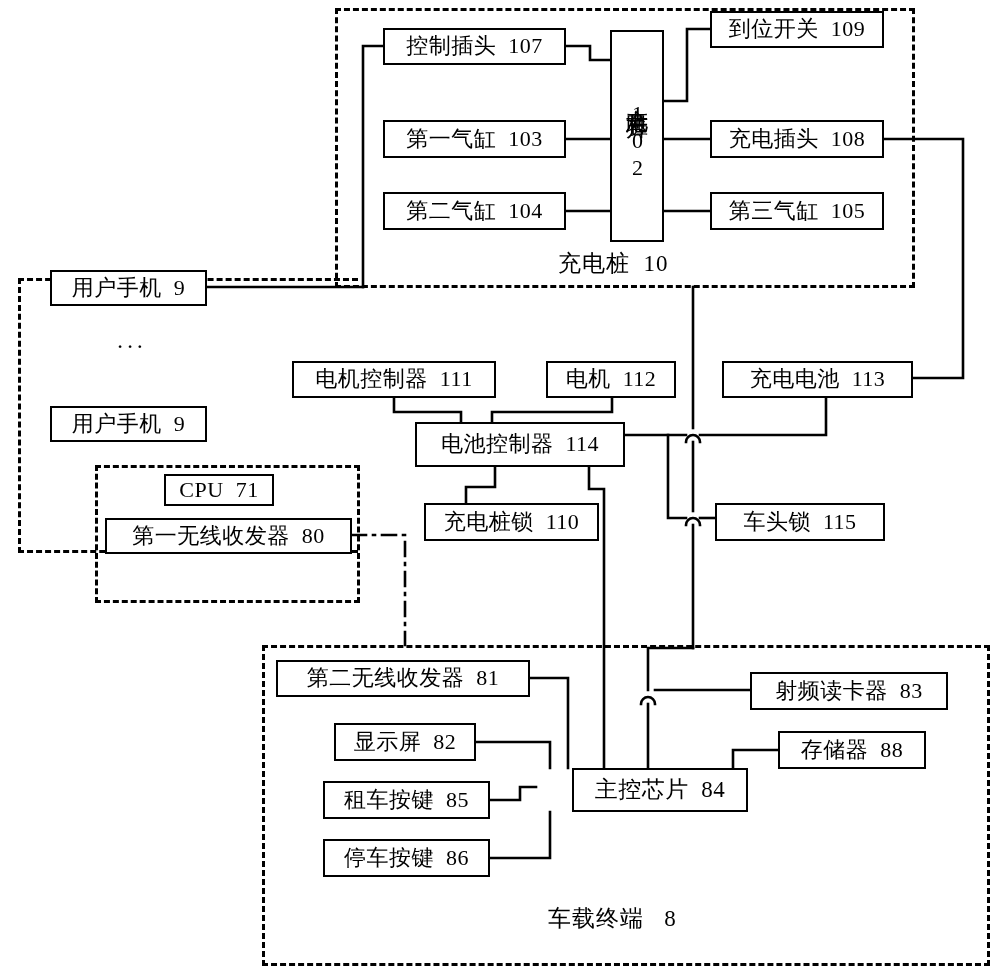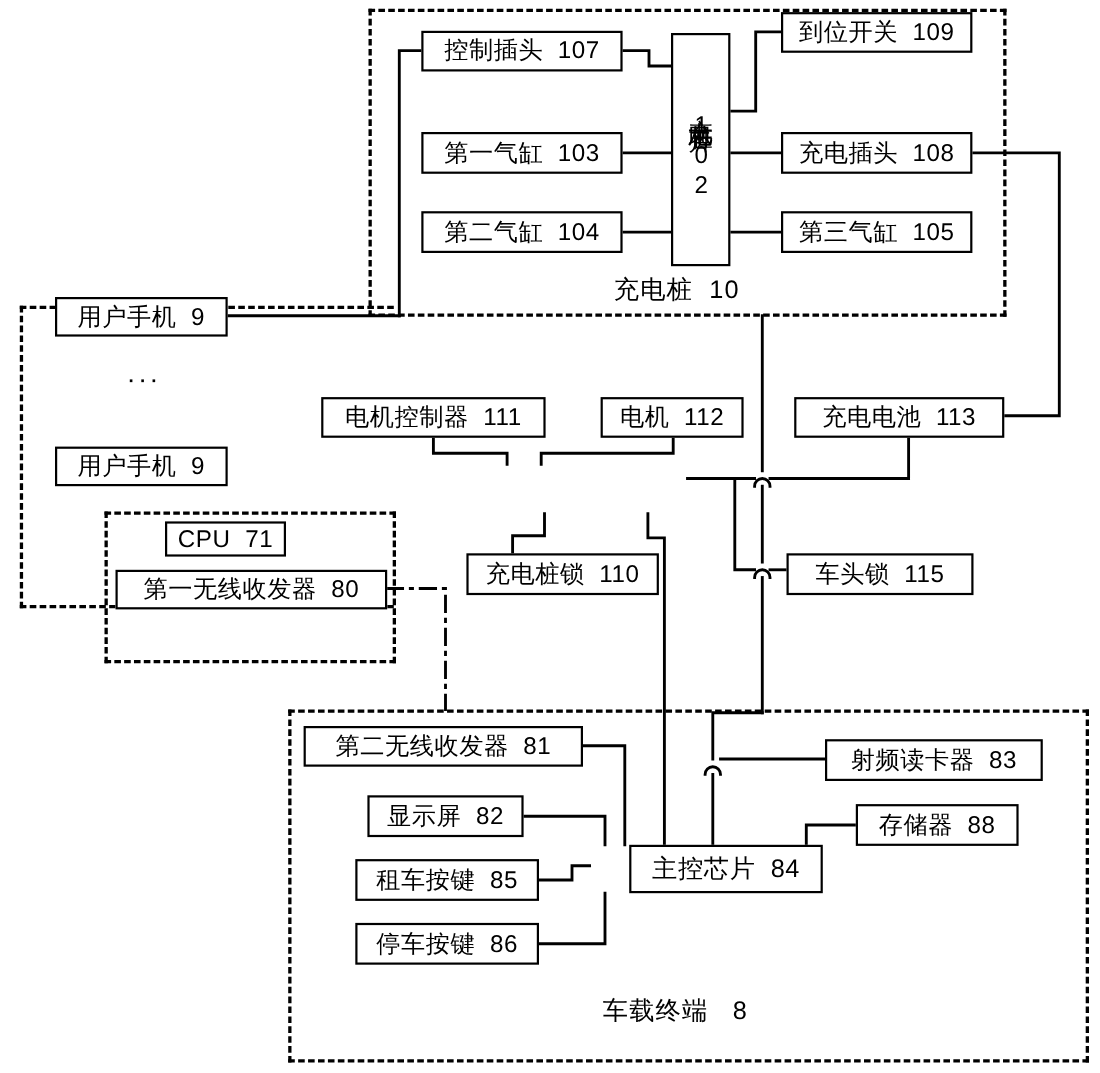--- a/index.html
+++ b/index.html
@@ -1,20 +1,20 @@
 <!DOCTYPE html>
 <html><head>
 <meta charset="utf-8">
 <style>
   html,body{margin:0;padding:0;background:#fff;}
   #root{
     position:relative;
     width:1000px;height:975px;
     background:#ffffff;
-    font-family:Liberation Sans, sans-serif;
+    font-family:Liberation Serif, serif;
     overflow:hidden;
   }
   svg#wires{position:absolute;left:0;top:0;width:1000px;height:975px;}
   .box{
     position:absolute;
     box-sizing:border-box;
     border:2.5px solid #000;
     background:#fff;
     display:flex;align-items:center;justify-content:center;
     text-align:center;
@@ -147,31 +147,32 @@
   <div class="grouplabel" style="left:558px;top:248px;font-size:23px;">充电桩  10</div>
 
   <div class="box" style="left:50px;top:270px;width:157px;height:36px;font-size:22px;">用户手机  9</div>
 
   <div class="dots" style="left:110px;top:338px;width:40px;">·
 ·
 ·</div>
 
   <div class="box" style="left:50px;top:406px;width:157px;height:36px;font-size:22px;">用户手机  9</div>
 
-  <div class="box" style="left:150px;top:474px;width:110px;height:32px;font-size:22px;">CPU  71</div>
+  <div class="box" style="left:164px;top:474px;width:110px;height:32px;font-size:22px;">CPU  71</div>
 
   <div class="box" style="left:105px;top:518px;width:247px;height:36px;font-size:22px;">第一无线收发器  80</div>
 
 
   <div class="box" style="left:292px;top:361px;width:204px;height:37px;font-size:22px;">电机控制器  111</div>
 
   <div class="box" style="left:546px;top:361px;width:130px;height:37px;font-size:22px;">电机  112</div>
 
   <div class="box" style="left:722px;top:361px;width:191px;height:37px;font-size:22px;">充电电池  113</div>
 
+  <div class="box" style="left:415px;top:422px;width:210px;height:45px;font-size:22px;">电池控制器  114</div>
 
   <div class="box" style="left:424px;top:503px;width:175px;height:38px;font-size:22px;">充电桩锁  110</div>
 
   <div class="box" style="left:715px;top:503px;width:170px;height:38px;font-size:22px;">车头锁  115</div>
 
   <div class="box" style="left:276px;top:660px;width:254px;height:37px;font-size:22px;">第二无线收发器  81</div>
 
   <div class="box" style="left:750px;top:672px;width:198px;height:38px;font-size:22px;">射频读卡器  83</div>
 
   <div class="box" style="left:334px;top:723px;width:142px;height:38px;font-size:22px;">显示屏  82</div>

